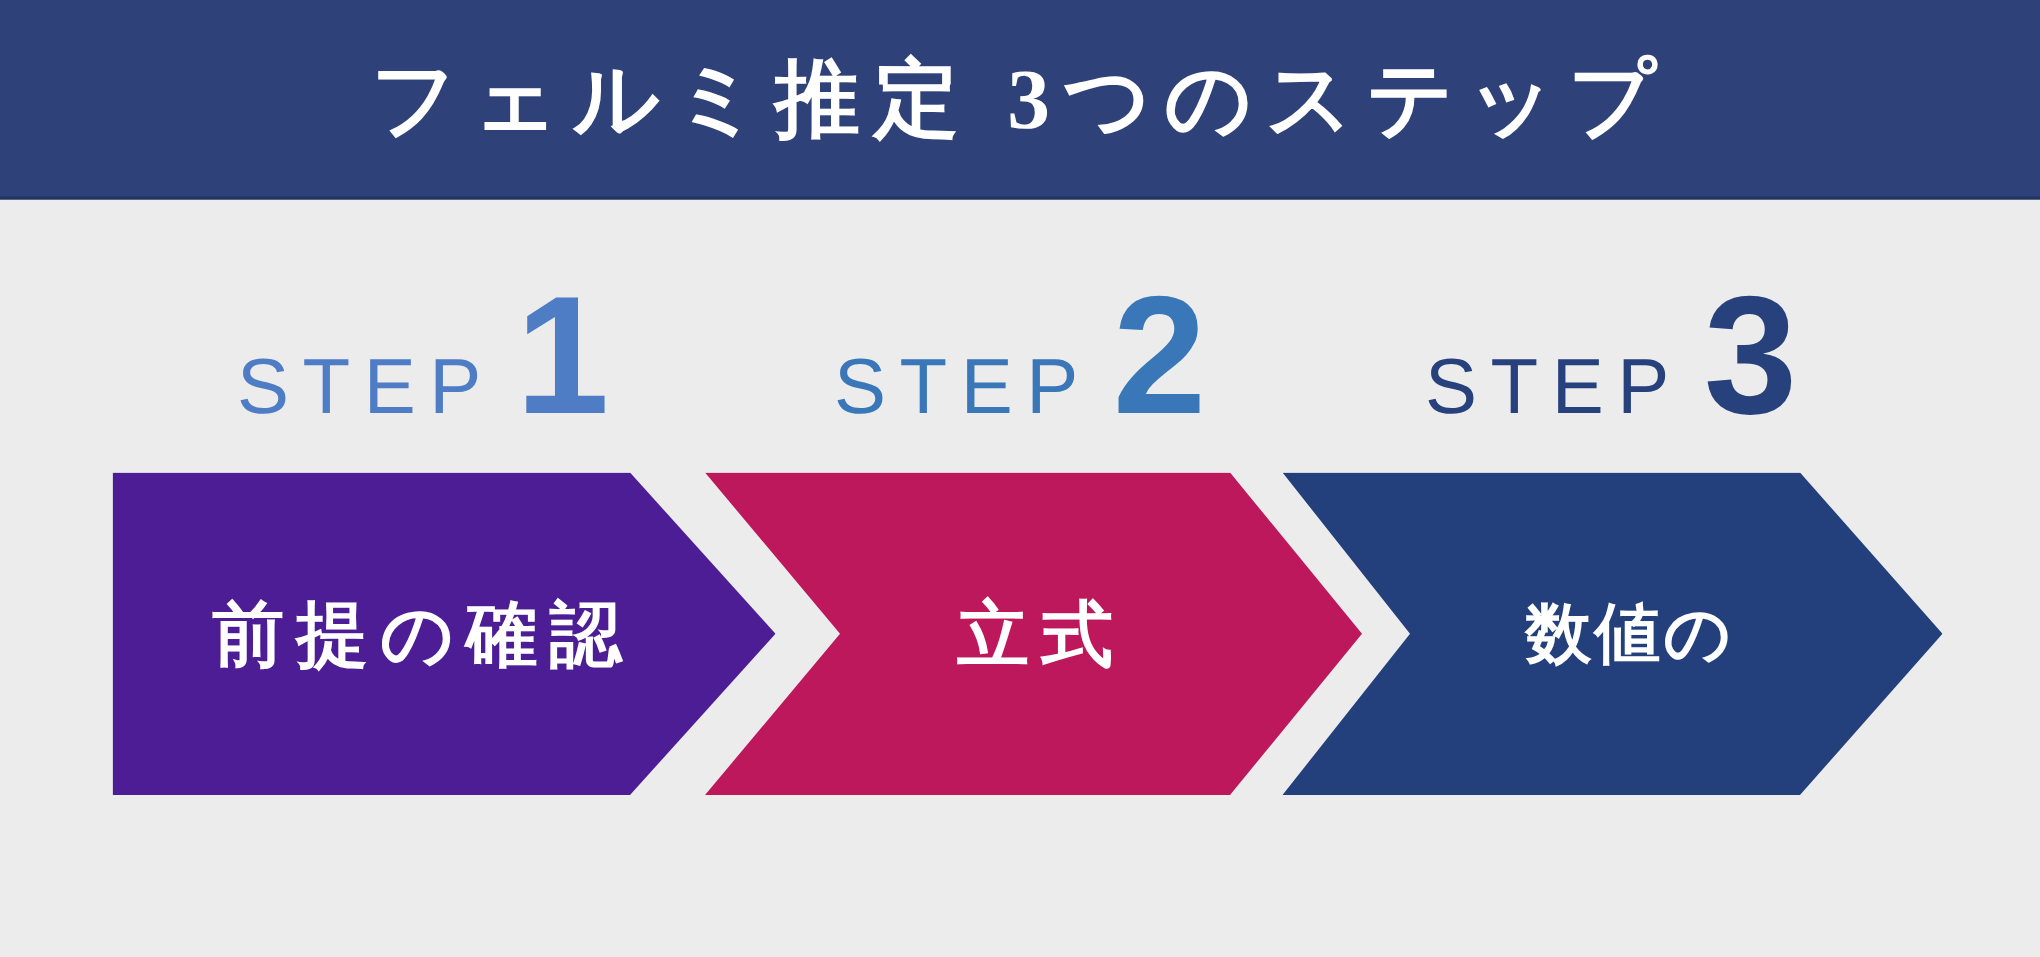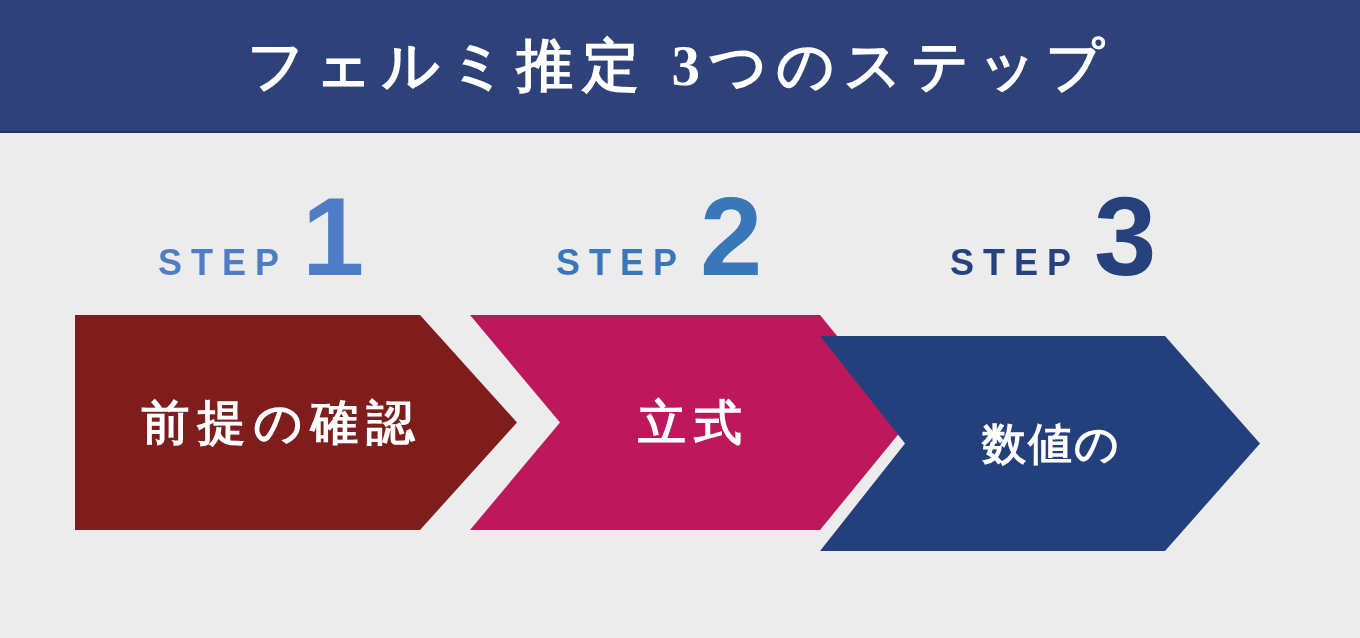--- a/index.html
+++ b/index.html
@@ -46,22 +46,22 @@
 
   
   .step-label {
     position: absolute;
     top: 48px;
     display: flex;
     align-items: baseline;
     white-space: nowrap;
   }
   .step-label .step-word {
-    font-size: 36px;
-    font-weight: bold;
+    font-size: 52px;
+    font-weight: normal;
     letter-spacing: 9px;
     margin-right: 14px;
   }
   .step-label .step-num {
     font-size: 112px;
     font-weight: bold;
     line-height: 1;
     letter-spacing: 0;
   }
   .step-label-1 { left: 158px; }
@@ -82,25 +82,24 @@
     clip-path: polygon(0 0, 345px 0, 100% 50%, 345px 100%, 0 100%);
     padding-right: 55px;
   }
   .chevron-2 {
     left: 470px; width: 438px;
     clip-path: polygon(0 0, 350px 0, 100% 50%, 350px 100%, 0 100%, 90px 50%);
     padding-left: 90px;
     padding-right: 88px;
   }
   .chevron-3 {
-    left: 820px; width: 440px;
+    left: 855px; width: 440px;
     clip-path: polygon(0 0, 345px 0, 100% 50%, 345px 100%, 0 100%, 85px 50%);
     padding-left: 85px;
     padding-right: 62px;
-    margin-top: 21px;
   }
   .chevron-text {
     color: #ffffff;
     font-weight: bold;
     text-align: center;
     white-space: nowrap;
   }
   .chevron-1 .chevron-text,
   .chevron-2 .chevron-text {
     font-size: 48px;
@@ -122,21 +121,21 @@
   <header class="header" style="background-color: rgb(46, 65, 120);">
     <h1 class="header-title" style="color: rgb(255, 255, 255);">フェルミ推定 3つのステップ</h1>
   </header>
 
   <main class="steps-area">
 
     <div class="step-label step-label-1" style="color: rgb(79, 125, 197);">
       <span class="step-word">STEP</span>
       <span class="step-num">1</span>
     </div>
-    <div class="chevron chevron-1" style="background-color: #7f1d1d; padding-left: 19px;">
+    <div class="chevron chevron-1" style="background-color: #4c1d95; padding-left: 19px;">
       <div class="chevron-text">
         <span class="line">前提の確認</span>
         <span class="line"></span>
       </div>
     </div>
 
     <div class="step-label step-label-2" style="color: rgb(58, 119, 185);">
       <span class="step-word">STEP</span>
       <span class="step-num">2</span>
     </div>

